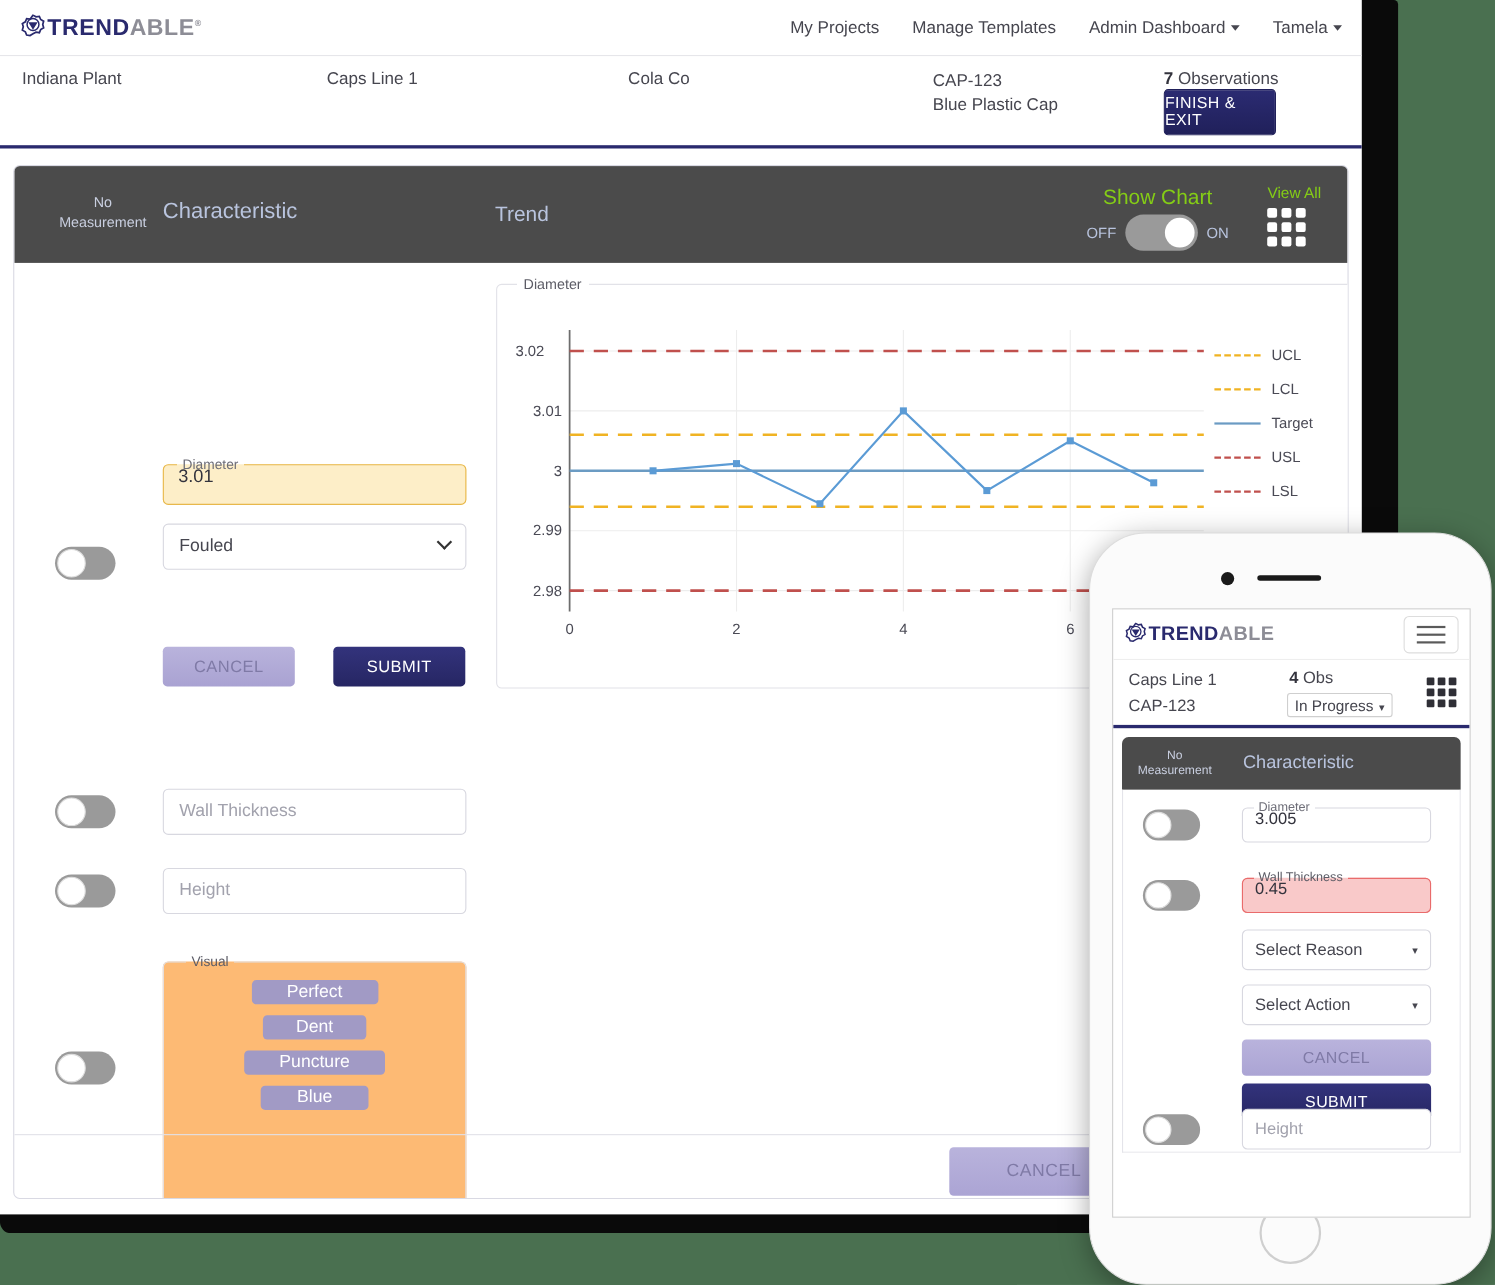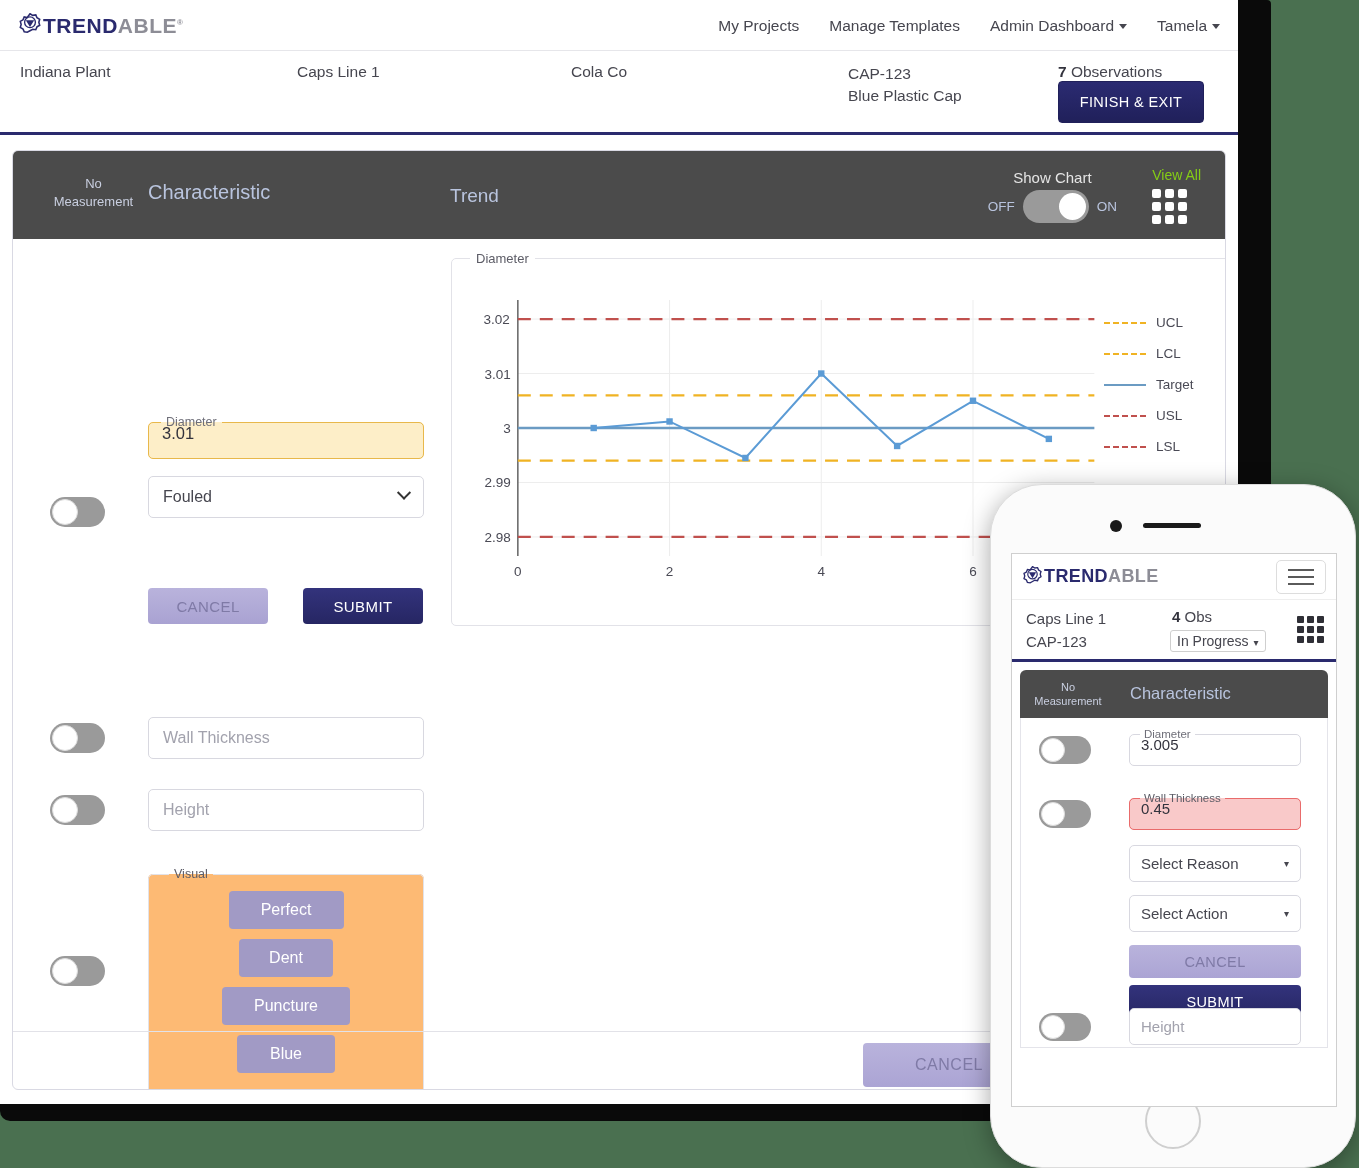--- a/index.html
+++ b/index.html
@@ -60,25 +60,25 @@
   }
   .ctxbar .c { position: absolute; top: 12px; font-size: 15.5px; color: #46464f; }
   .c1 { left: 20px; }
   .c2 { left: 297px; }
   .c3 { left: 571px; }
   .c4 { left: 848px; line-height: 1.45; }
   .c5 { left: 1058px; }
   .c5 b { color: #33333d; }
   .finish-btn {
     position: absolute; left: 1058px; top: 30px;
-    width: 146px; height: 42px;
+    width: 102px; height: 42px;
     background: linear-gradient(#2b2b72, #20205a);
     border: 1px solid #20205a; border-radius: 4px;
     color: #fff; font-size: 14.5px; letter-spacing: .4px;
-    display: flex; align-items: center; justify-content: center;
+    display: flex; align-items: center; justify-content: flex-end;
     cursor: pointer;
   }
 
   
   .card {
     position: absolute; left: 12px; top: 150px;
     width: 1214px; height: 940px;
     border: 1px solid #d9d9e3; border-radius: 6px;
     background: #fff; overflow: hidden;
   }
@@ -87,21 +87,21 @@
   }
   .ch-nomeas {
     position: absolute; left: 33px; top: 24px; width: 95px;
     text-align: center; color: #c9cfe0; font-size: 13px; line-height: 1.35;
   }
   .ch-char { position: absolute; left: 135px; top: 30px; color: #b9c4de; font-size: 20px; }
   .ch-trend { position: absolute; left: 437px; top: 34px; color: #b9c4de; font-size: 19px; }
   .ch-showchart {
     position: absolute; right: 108px; top: 18px; text-align: center;
   }
-  .ch-showchart .lbl { color: #e5e5e5; font-size: 15px; display: block; margin-bottom: 4px; }
+  .ch-showchart .lbl { color: #84cc16; font-size: 19px; display: block; margin-bottom: 4px; }
   .toggle-row { display: flex; align-items: center; gap: 8px; }
   .toggle-row .sm { color: #b9c4de; font-size: 13.5px; }
   .big-toggle {
     width: 66px; height: 33px; border-radius: 17px;
     background: #9a9a9a; position: relative; cursor: pointer;
   }
   .big-toggle .knob {
     position: absolute; right: 3px; top: 3px;
     width: 27px; height: 27px; border-radius: 50%; background: #fff;
   }
@@ -160,21 +160,21 @@
     color: #fff; font-size: 15px; letter-spacing: .4px; cursor: pointer;
   }
 
   .visual-fs {
     position: absolute; left: 135px; top: 785px; width: 276px; height: 235px;
     border: 1px solid #e2e2e8; border-radius: 5px; background: #fdba74;
   }
   .visual-fs legend { margin-left: 20px; padding: 0 5px; font-size: 12.5px; color: #5c5c66; }
   .vbtn {
     background: #a19ac5; color: #fff; border: none; border-radius: 4px;
-    height: 38px; font-size: 16px; cursor: pointer; display: block;
+    height: 22px; font-size: 16px; cursor: pointer; display: block;
     margin: 0 auto 10px auto;
   }
 
   
   .chart-fs {
     position: absolute; left: 438px; top: 12px;
     width: 784px; height: 375px;
     border: 1px solid #e2e2e8; border-radius: 5px; background: #fff;
   }
   .chart-fs legend { margin-left: 18px; padding: 0 6px; font-size: 13px; color: #5c5c66; }
@@ -442,21 +442,21 @@
                 <polyline points="142.05263157894737,162 218.10526315789474,155.46382978723472 294.1578947368421,191.95744680851115 370.2105263157895,107.53191489361784 446.2631578947369,179.9744680851057 522.3157894736842,134.76595744680893 598.3684210526317,172.89361702127547" fill="none" stroke="#5b9bd5" stroke-width="2"></polyline>
                 <rect x="138.85263157894738" y="158.8" width="6.4" height="6.4" fill="#5b9bd5"></rect>
                 <rect x="214.90526315789475" y="152.26382978723473" width="6.4" height="6.4" fill="#5b9bd5"></rect>
                 <rect x="290.9578947368421" y="188.75744680851116" width="6.4" height="6.4" fill="#5b9bd5"></rect>
                 <rect x="367.0105263157895" y="104.33191489361784" width="6.4" height="6.4" fill="#5b9bd5"></rect>
                 <rect x="443.0631578947369" y="176.77446808510572" width="6.4" height="6.4" fill="#5b9bd5"></rect>
                 <rect x="519.1157894736841" y="131.56595744680894" width="6.4" height="6.4" fill="#5b9bd5"></rect>
                 <rect x="595.1684210526316" y="169.6936170212755" width="6.4" height="6.4" fill="#5b9bd5"></rect>
               </svg>
           <div id="ytick-layer">
-                <div class="ylab" style="left: 65.8316px; right: auto; top: 53.0638px; transform: translate(-100%, -50%); padding-right: 8px;">3.02</div>
+                <div class="ylab" style="left: 65.8316px; right: auto; top: 53.0638px; transform: translate(-100%, -50%); padding-right: 23px;">3.02</div>
                 <div class="ylab" style="left: 65.8316px; right: auto; top: 107.532px; transform: translate(-100%, -50%); padding-right: 7px;">3.01</div>
                 <div class="ylab" style="left: 65.8316px; right: auto; top: 162px; transform: translate(-100%, -50%); padding-right: 7px;">3</div>
                 <div class="ylab" style="left: 65.8316px; right: auto; top: 216.468px; transform: translate(-100%, -50%); padding-right: 7px;">2.99</div>
                 <div class="ylab" style="left: 65.8316px; right: auto; top: 270.936px; transform: translate(-100%, -50%); padding-right: 7px;">2.98</div>
               </div>
           <div id="xtick-layer">
                 <div class="xlab" style="left: 65.8316px; top: 298px;">0</div>
                 <div class="xlab" style="left: 217.549px; top: 298px;">2</div>
                 <div class="xlab" style="left: 369.266px; top: 298px;">4</div>
                 <div class="xlab" style="left: 520.983px; top: 298px;">6</div>

